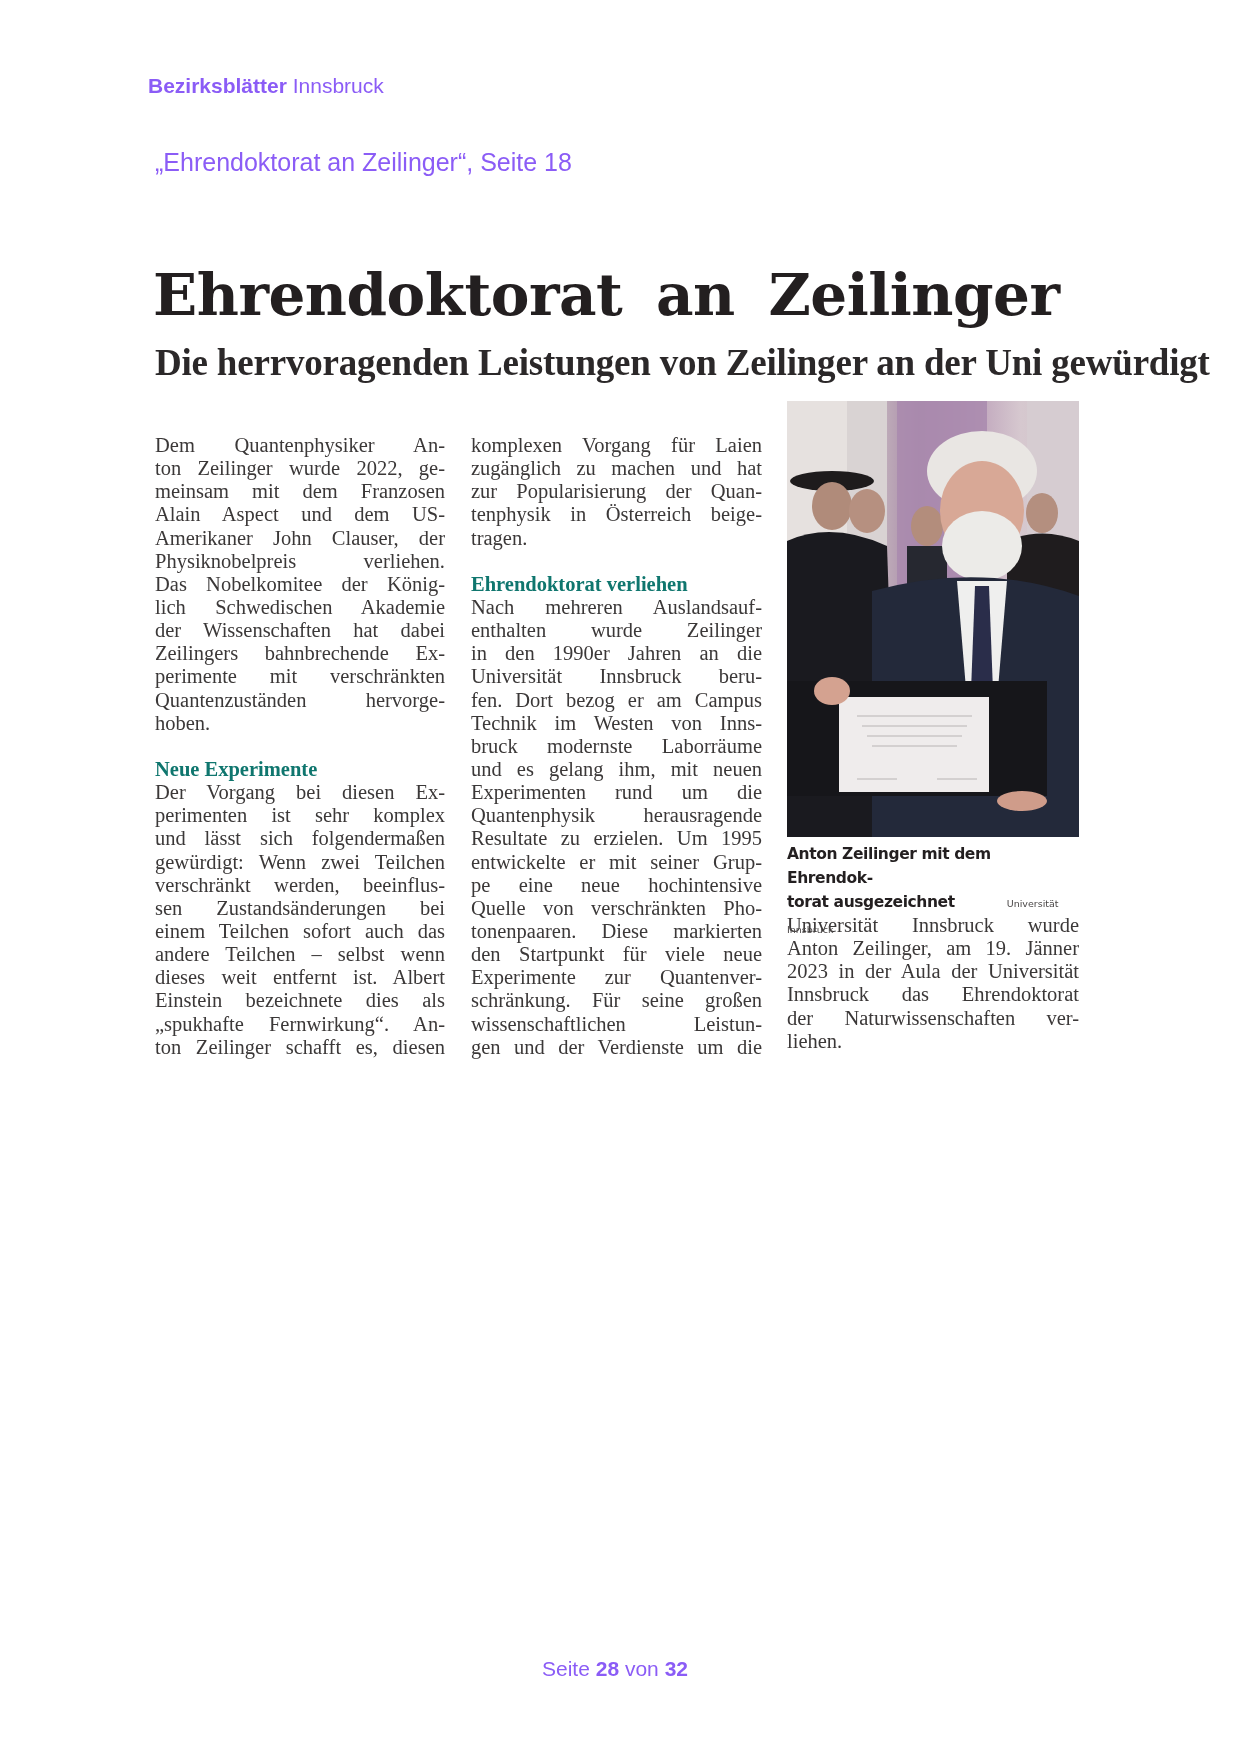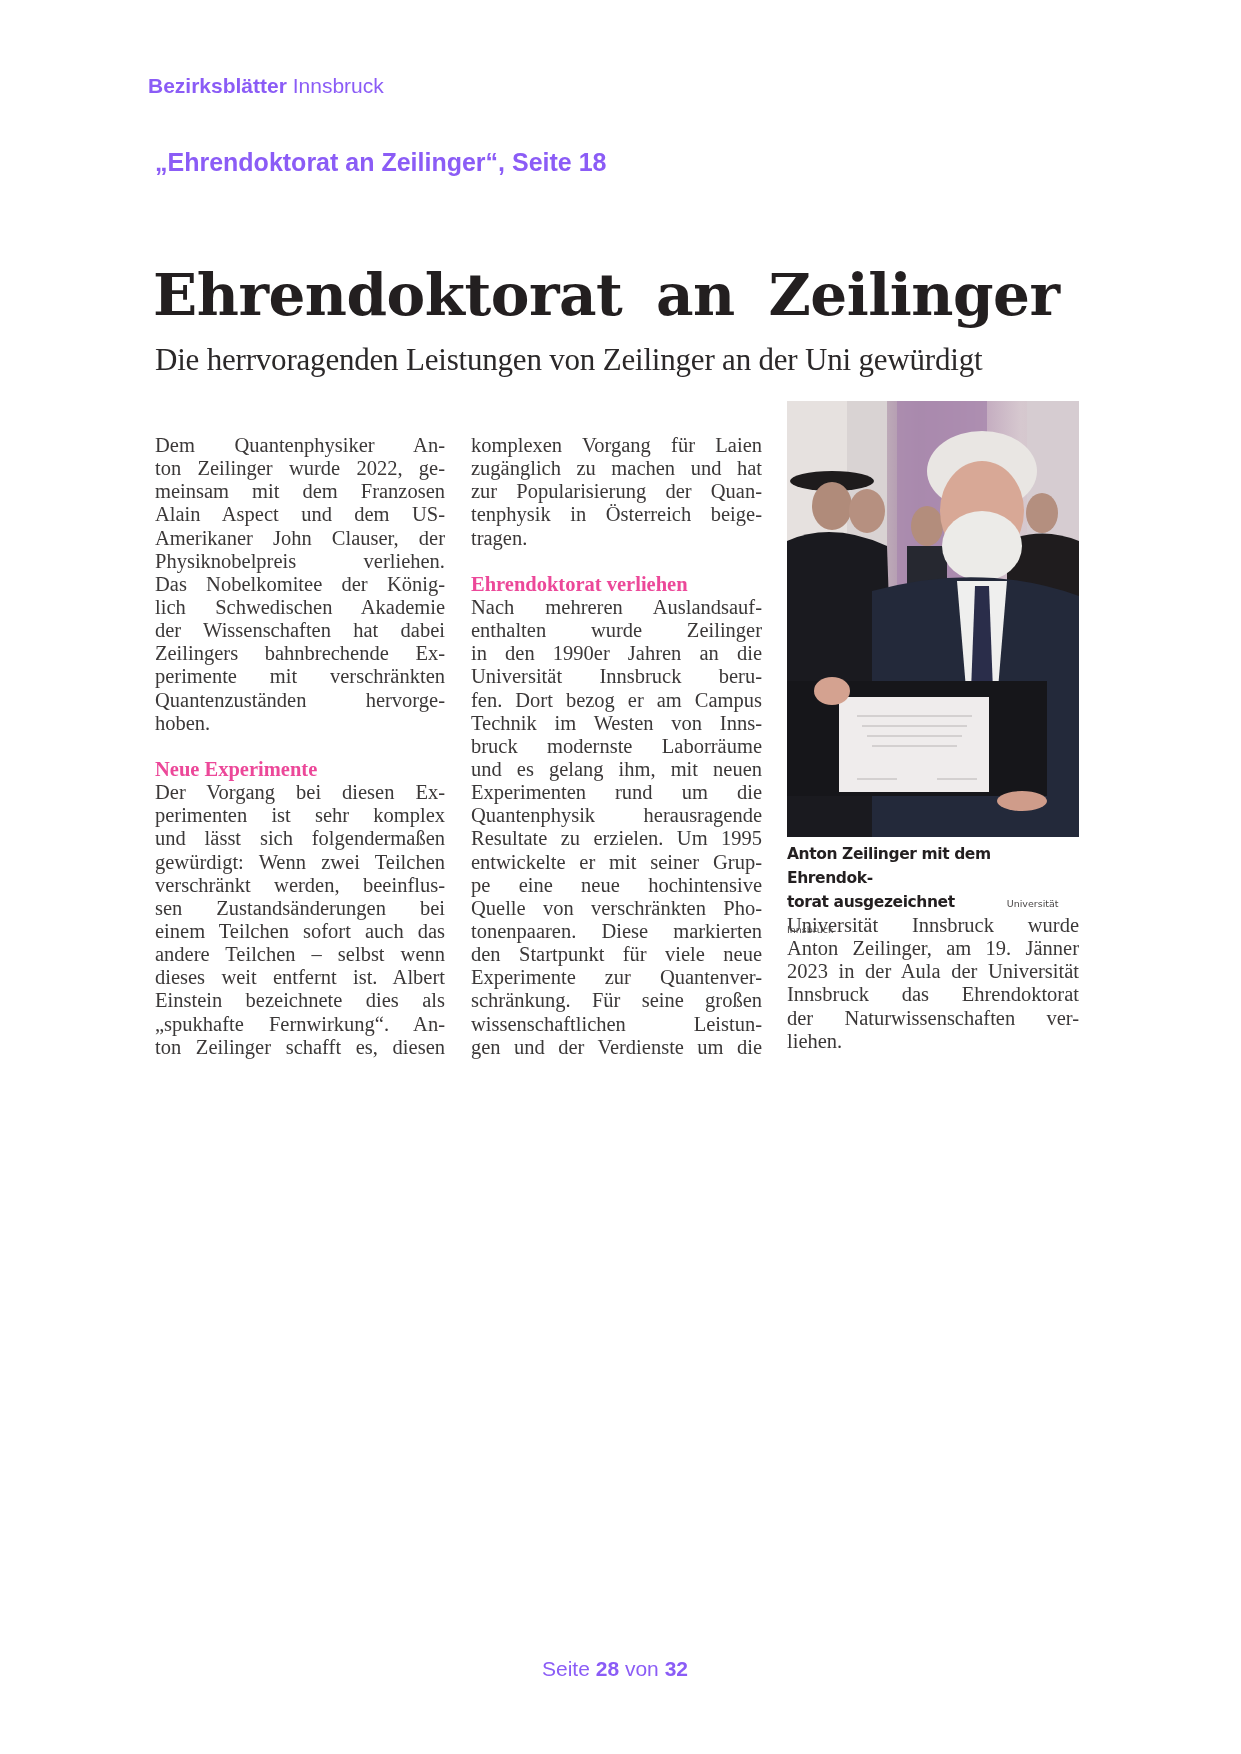--- a/index.html
+++ b/index.html
@@ -1,35 +1,35 @@
 <!DOCTYPE html>
 <html><head>
 <meta charset="utf-8">
 <style>
   html, body { margin: 0; padding: 0; background: #ffffff; }
   body { width: 1241px; height: 1754px; position: relative; overflow: hidden; }
   .sans { font-family: "Liberation Sans", sans-serif; color: #8b5cf6; }
 
   #source-line { position: absolute; left: 148px; top: 74px; font-size: 21px; white-space: nowrap; }
   #source-line b { font-weight: bold; }
-  #clip-title { position: absolute; left: 155px; top: 148px; font-size: 25px; font-weight: bold; white-space: nowrap; }
+  #clip-title { position: absolute; left: 155px; top: 148px; font-size: 25px; font-weight: normal; white-space: nowrap; }
 
   #headline { position: absolute; left: 153px; top: 266px; width: 930px;
     font-family: "DejaVu Serif", serif; font-weight: bold; font-size: 58px; color: #231f20;
     letter-spacing: -0.5px; word-spacing: 14px; white-space: nowrap; line-height: 1; }
   #subheadline { position: absolute; left: 155px; top: 344px;
-    font-family: "Liberation Serif", serif; font-weight: normal; font-size: 31px; color: #2b2829;
+    font-family: "Liberation Serif", serif; font-weight: bold; font-size: 37px; color: #2b2829;
     white-space: nowrap; line-height: 1; letter-spacing: -0.2px; }
 
   .col { position: absolute; top: 434px; font-family: "Liberation Serif", serif; font-size: 20.5px;
     color: #3b3838; line-height: 23.15px; }
   .col .ln { display: block; height: 23.15px; white-space: nowrap; text-align: justify; text-align-last: justify; overflow: hidden; }
   .col .ln.last { text-align-last: left; }
   .col .ln.blank { }
-  .col .hd { display: block; height: 23.15px; font-weight: bold; color: #ec4899; white-space: nowrap; }
+  .col .hd { display: block; height: 23.15px; font-weight: bold; color: #0f766e; white-space: nowrap; }
   #col1 { left: 155px; width: 290px; }
   #col2 { left: 471px; width: 291px; }
   #col3 { left: 787px; width: 292px; top: 914px; }
 
   #photo { position: absolute; left: 787px; top: 401px; width: 292px; height: 436px; overflow: hidden;
     background: linear-gradient(90deg, #d8d2d0 0%, #cfc6c6 25%, #a889a8 45%, #b89ab6 60%, #d6c8cf 80%, #cfc3c6 100%); }
   #caption { position: absolute; left: 787px; top: 842px; width: 292px;
     font-family: "DejaVu Sans", sans-serif; font-weight: bold; font-size: 15.5px; color: #231f20; line-height: 24px; letter-spacing: -0.4px; }
   #caption .credit { font-weight: normal; font-size: 9.5px; color: #4a4747; margin-left: 12px; letter-spacing: 0; padding-left: 40px; }
 

